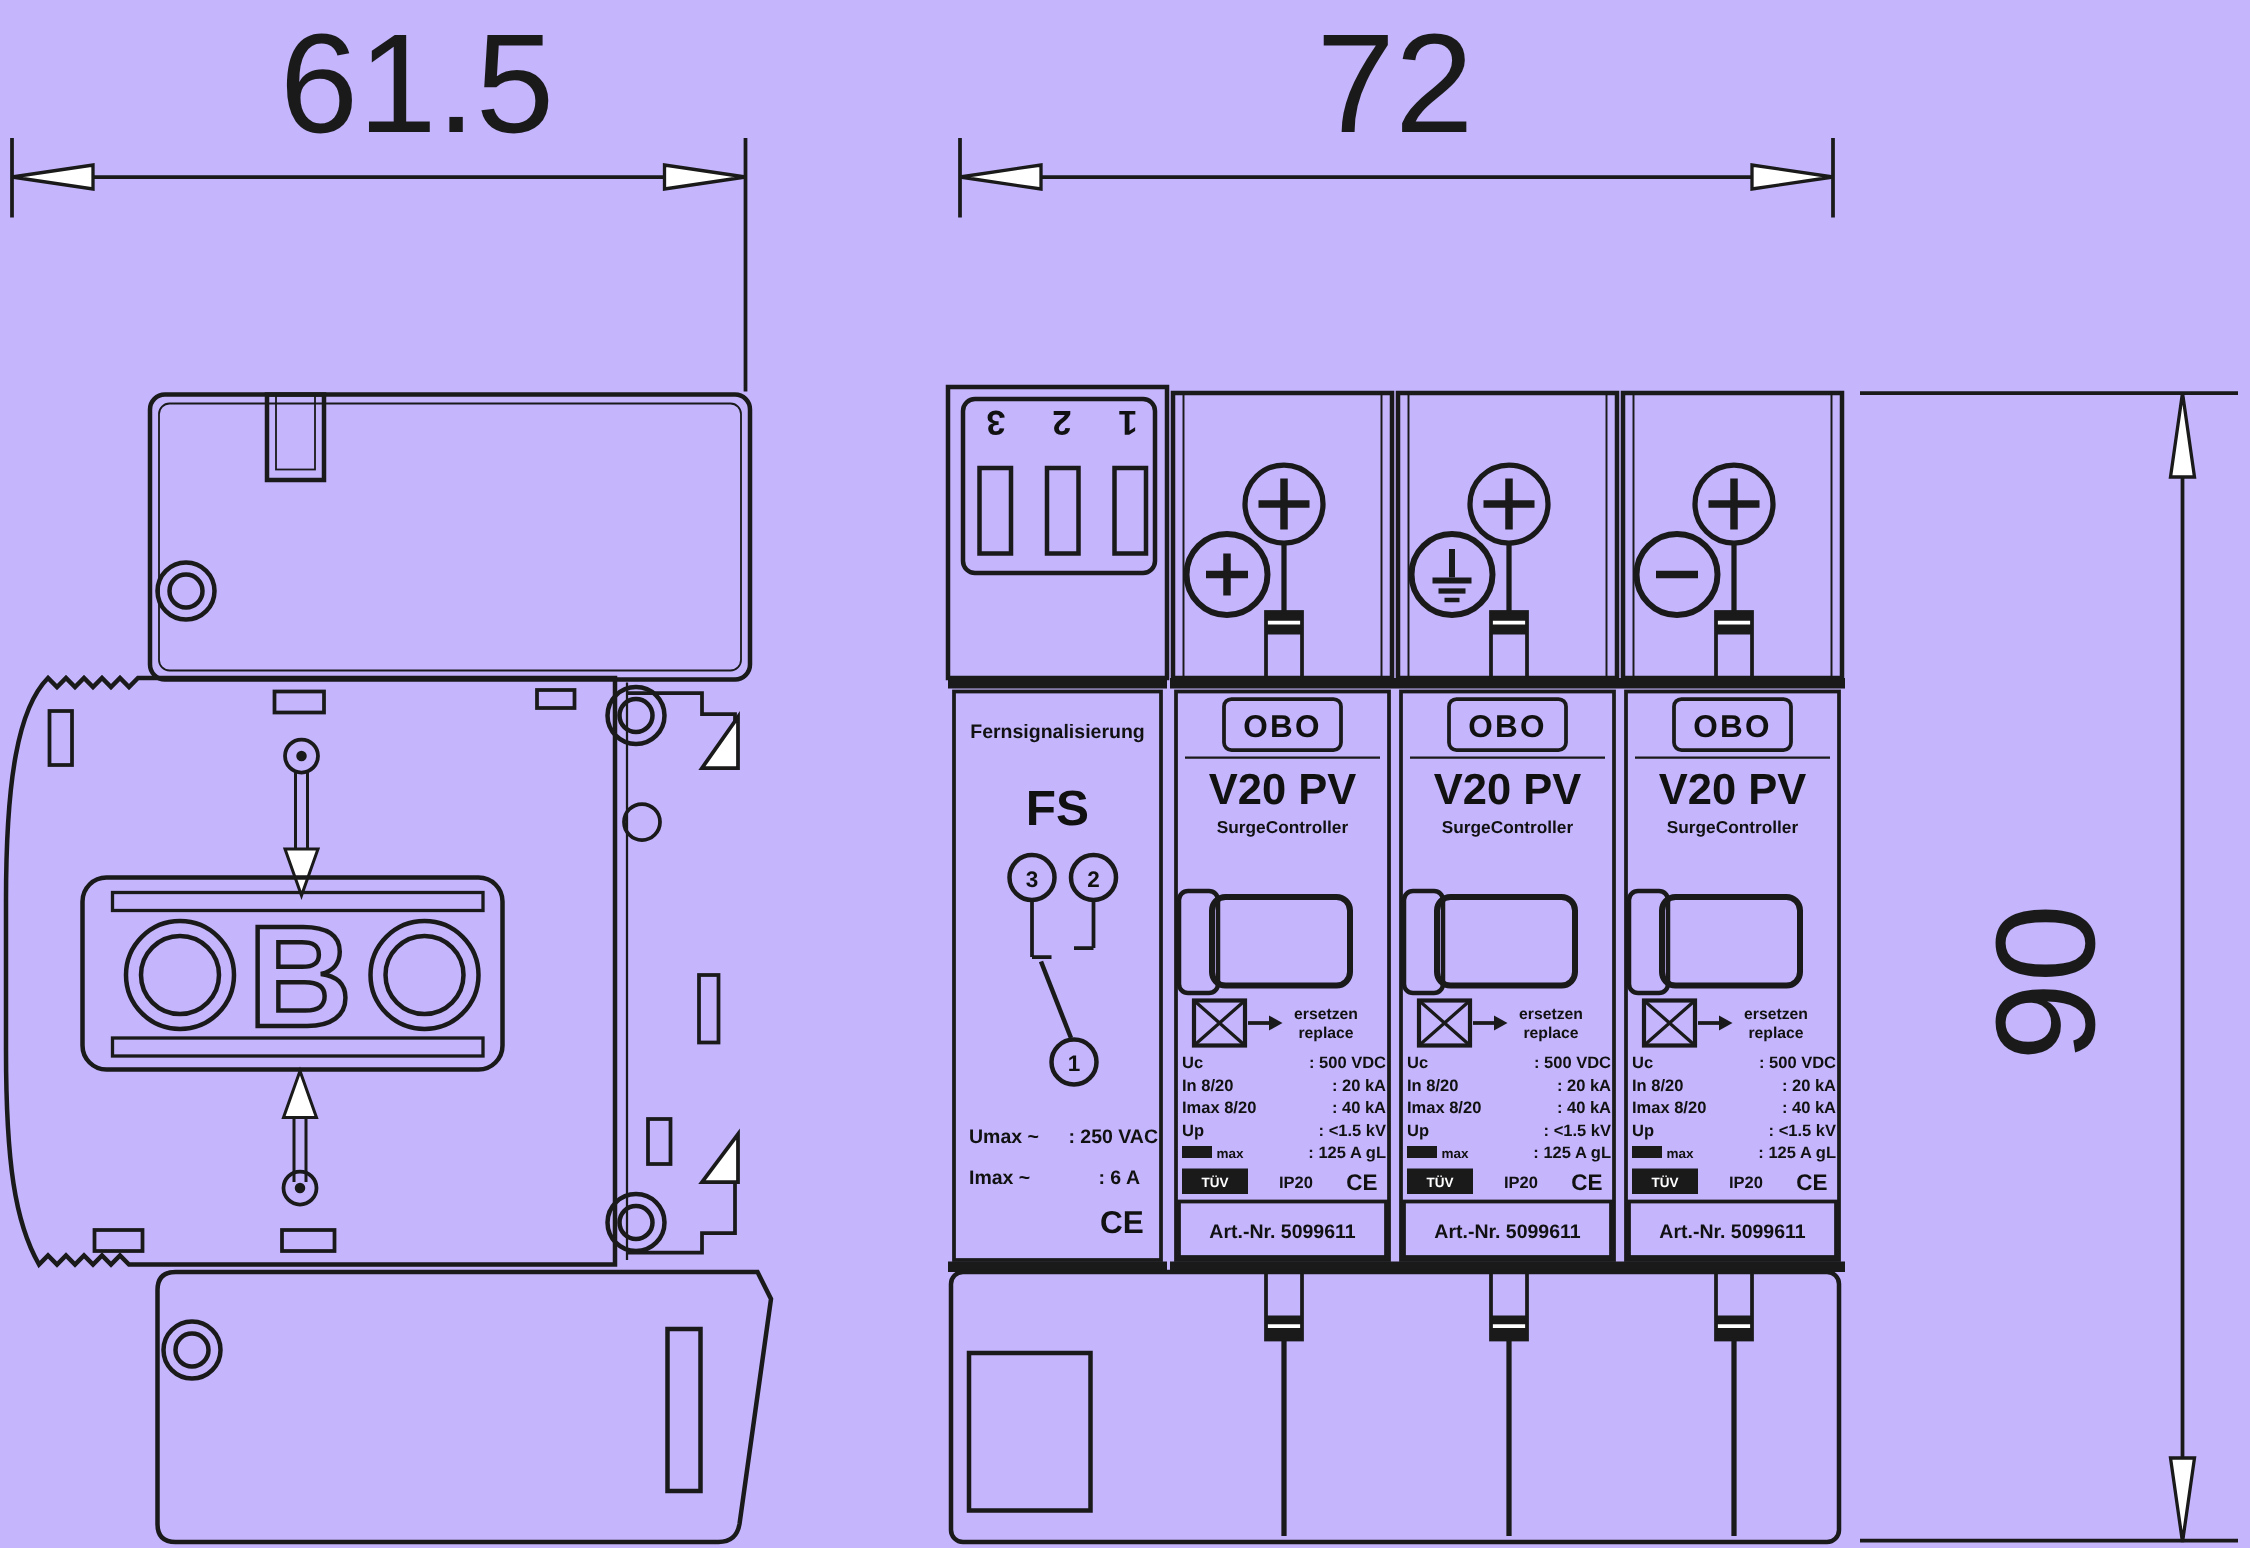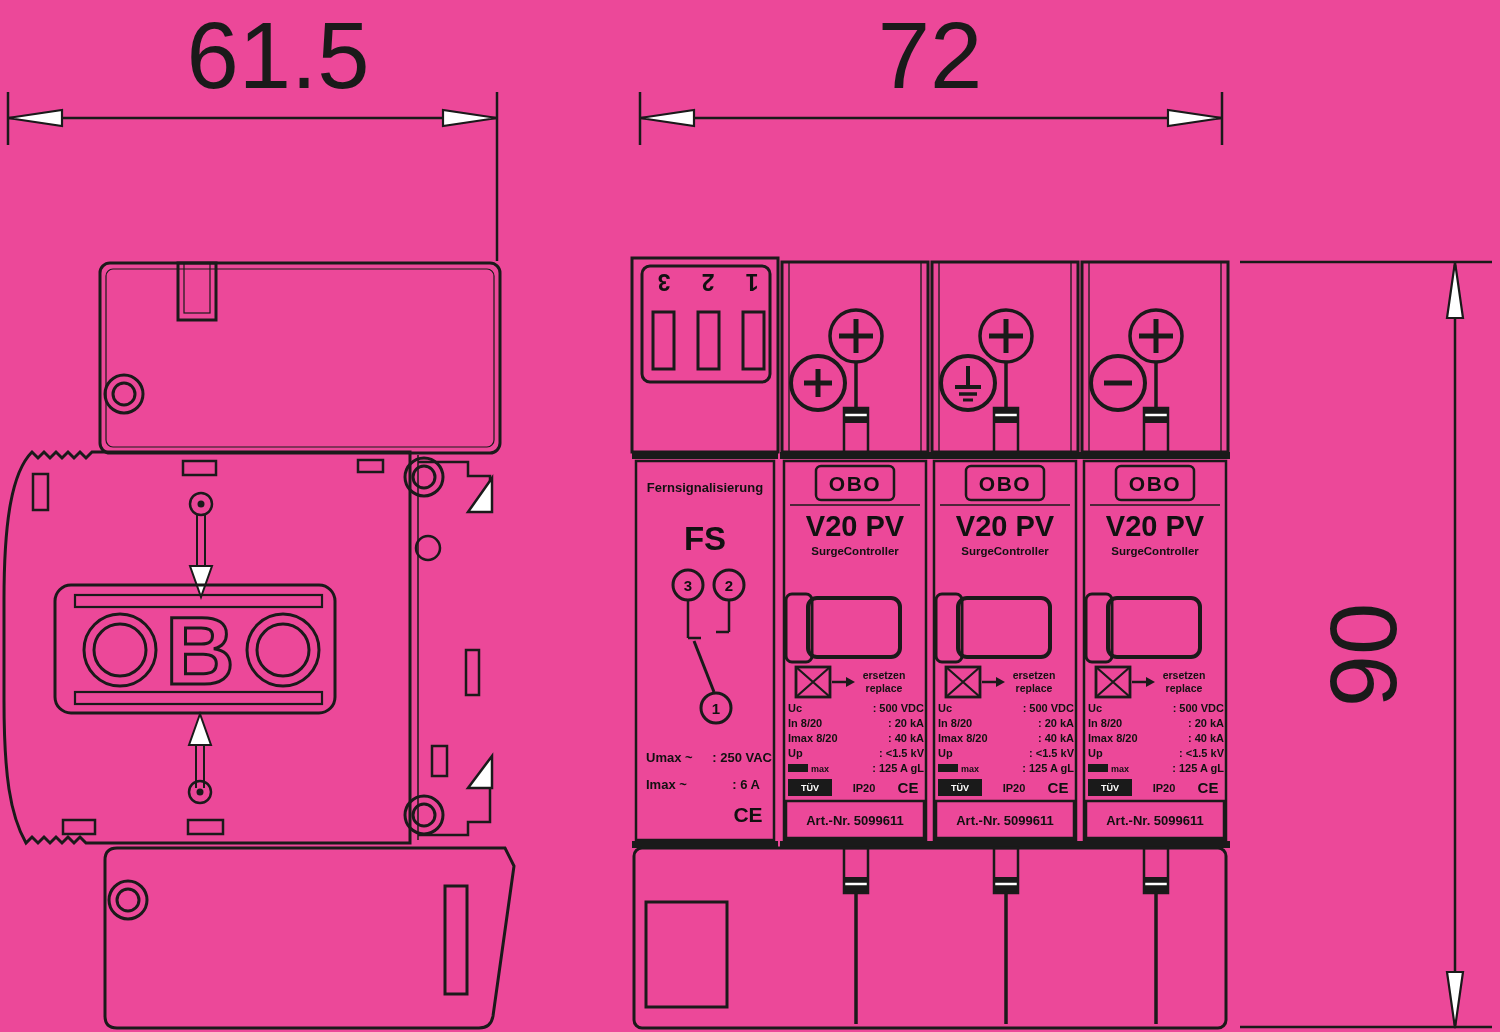--- a/index.html
+++ b/index.html
@@ -1,16 +1,16 @@
 <!DOCTYPE html>
 <html><head>
 <meta charset="utf-8">
 <style>
   html,body{margin:0;padding:0;background:#ffffff;}
-  .stage{width:1500px;height:1032px;position:relative;background:#ec4899;overflow:hidden;}
+  .stage{width:1500px;height:1032px;position:relative;background:#c4b5fd;overflow:hidden;}
   svg{display:block;}
   .ln{fill:none;stroke:#1a1a1a;}
   .fl{fill:#1a1a1a;stroke:none;}
   .wh{fill:#ffffff;stroke:#1a1a1a;}
   text{font-family:"Liberation Sans", sans-serif;fill:#161616;}
   .dim{font-size:94px;font-weight:400;fill:#1a1a1a;}
   .tc{text-anchor:middle;}
   .te{text-anchor:end;}
   .b{font-weight:bold;fill:#111;}
   .outl{fill:none;stroke:#1a1a1a;stroke-width:3px;font-weight:700;}

